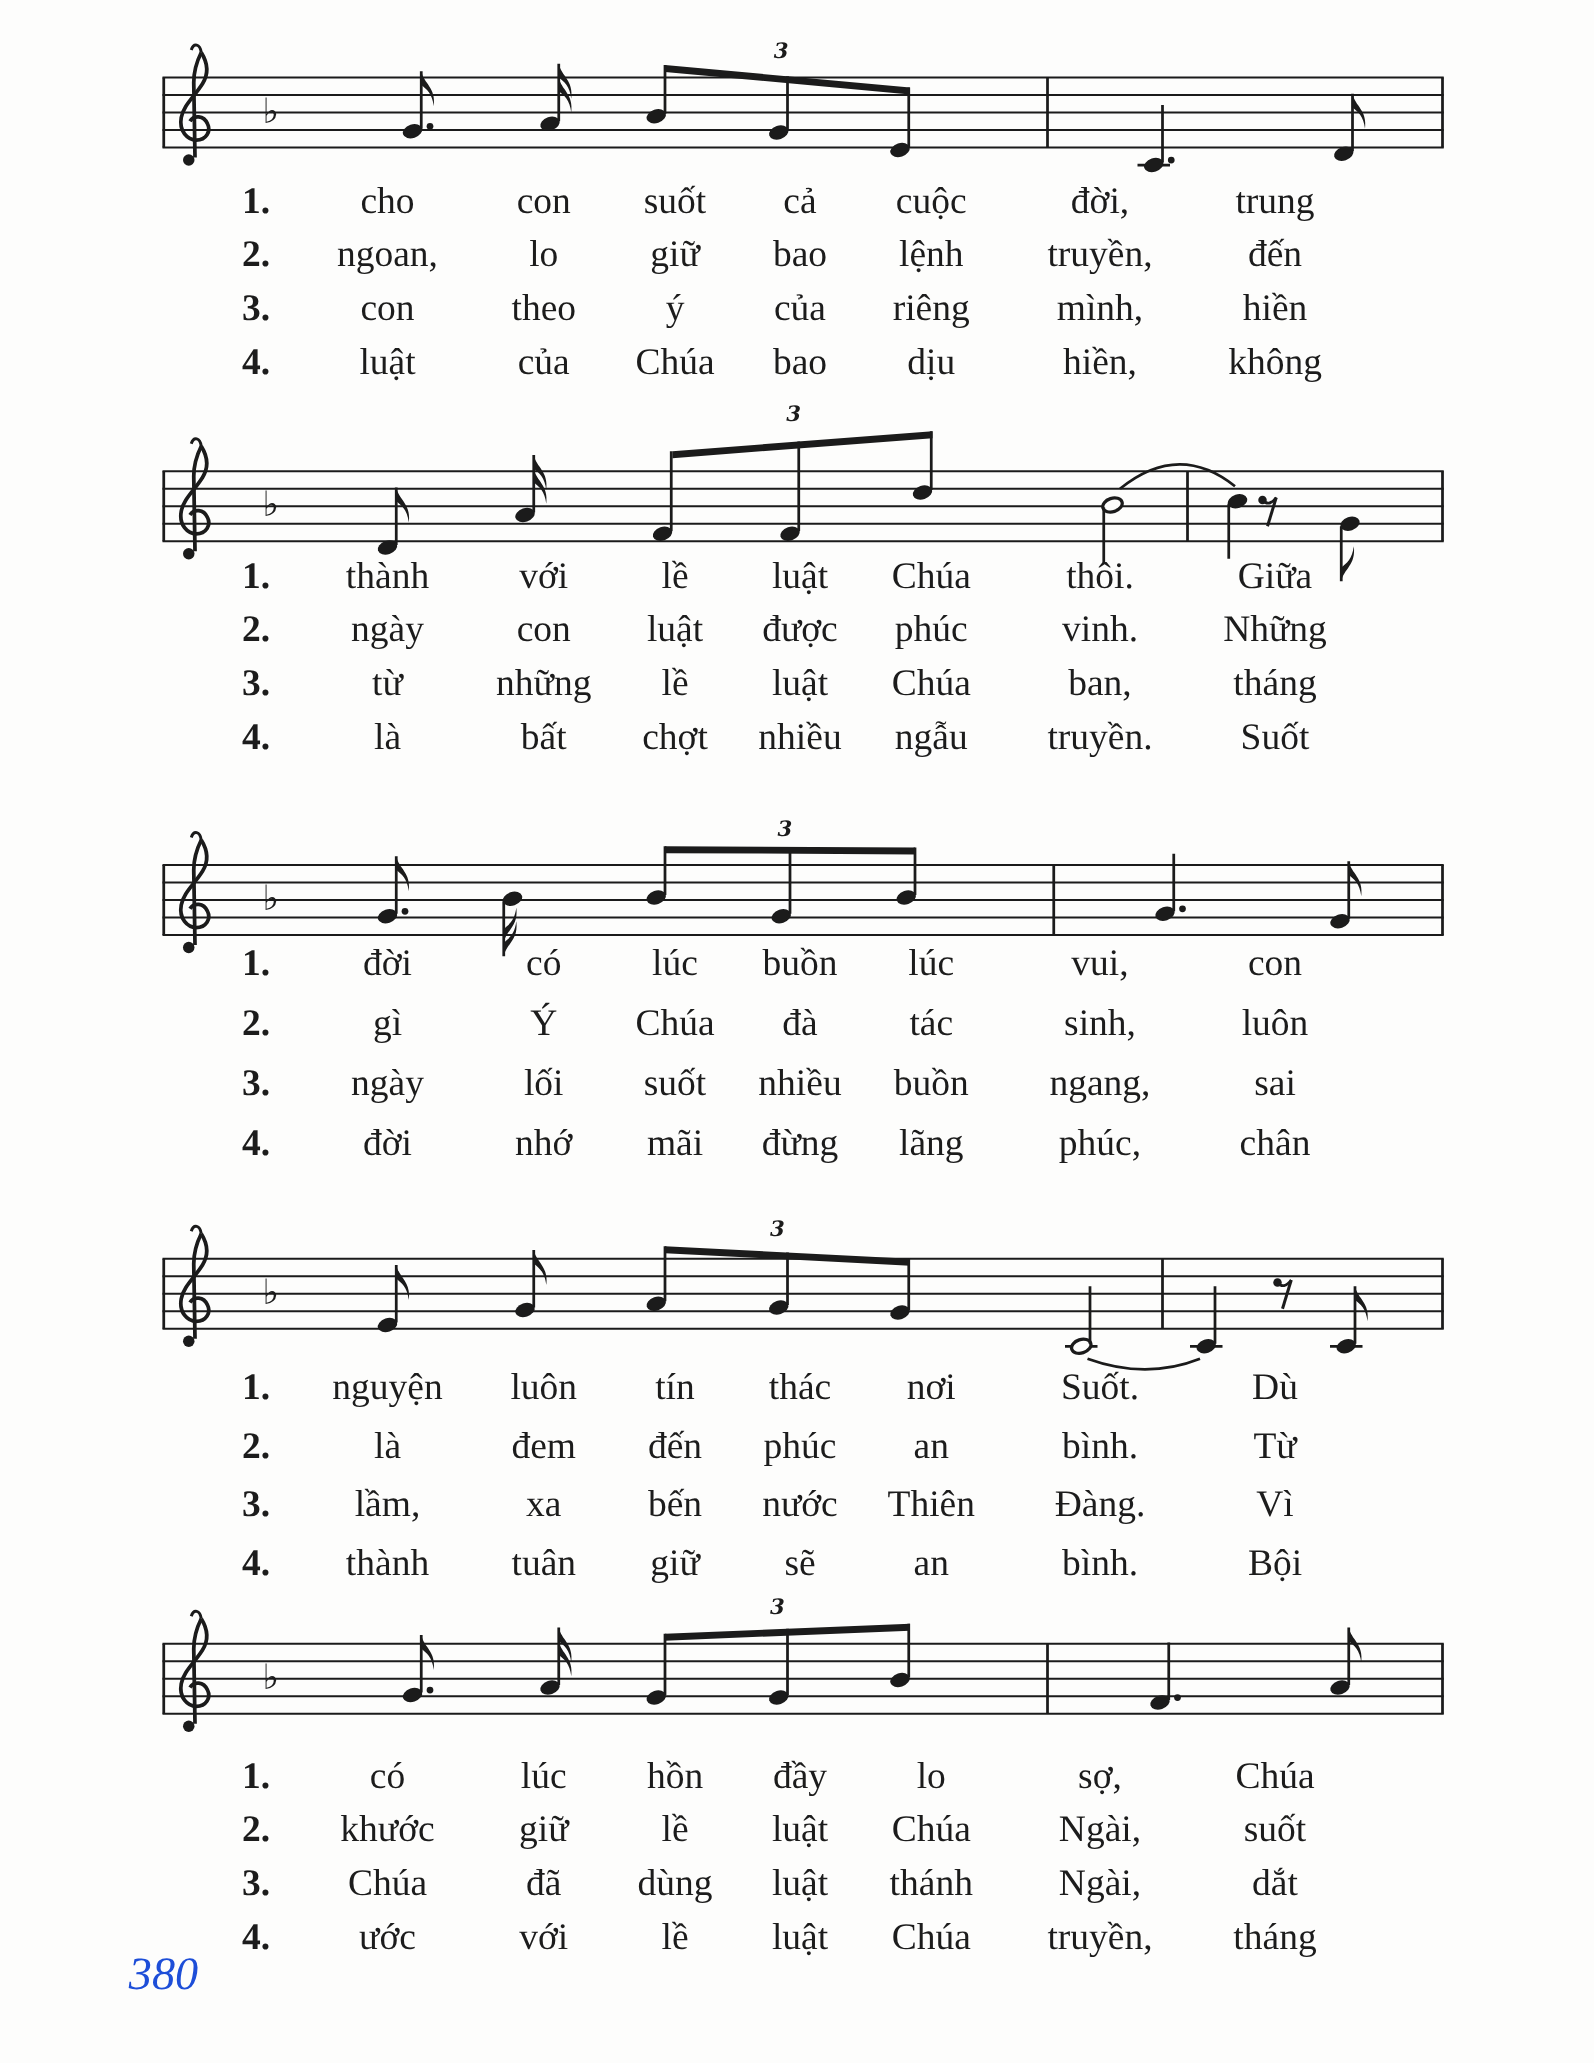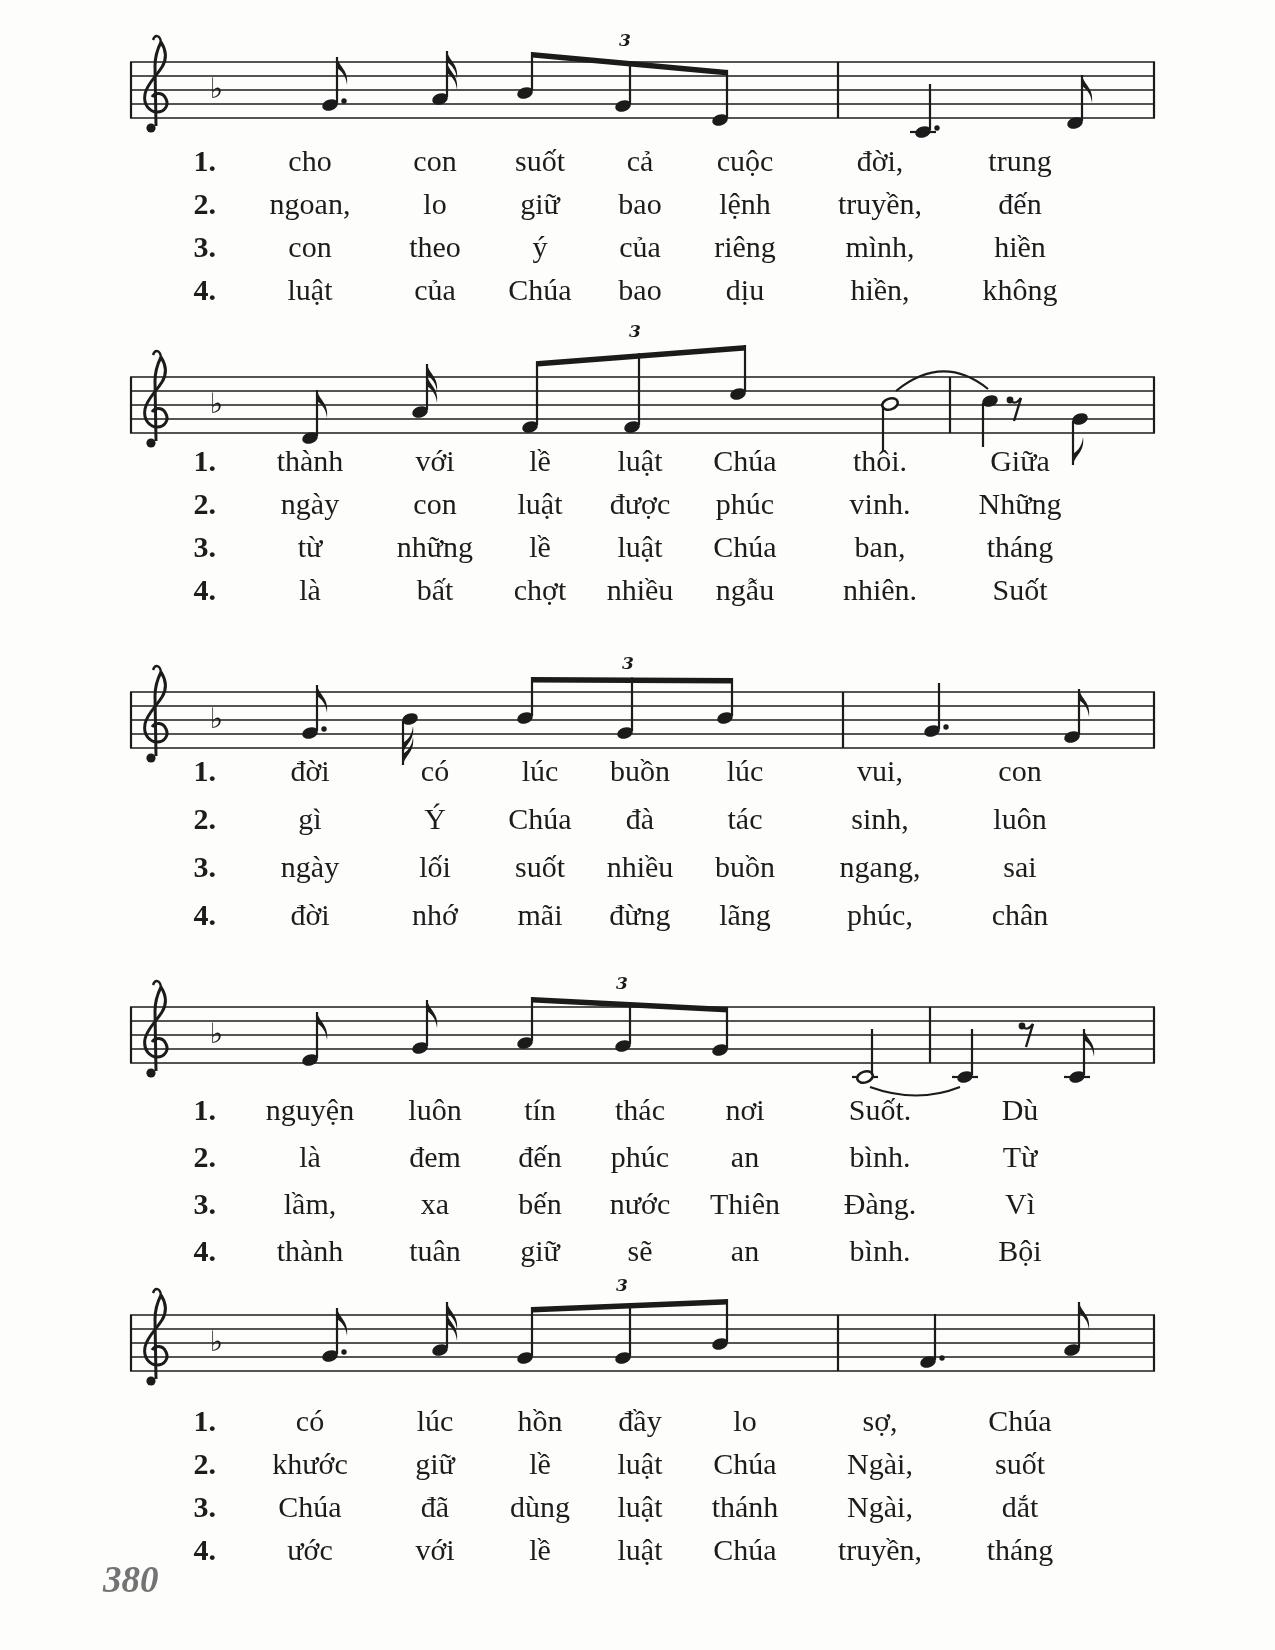--- a/index.html
+++ b/index.html
@@ -15,21 +15,21 @@
   .sysvg{position:absolute;left:120px;width:1045px;height:175px;}
   .vrow{
     position:absolute;left:130px;width:960px;height:40px;
     display:grid;grid-template-columns:110px 140px 110px 100px 100px 110px 160px 120px;
     font-size:30px;line-height:36px;color:#1c1c1c;
   }
   .vrow span{text-align:center;white-space:nowrap;}
   .vnum{text-align:right !important;padding-right:24px;font-weight:bold;}
   #pagenum{
     position:absolute;left:103px;top:1558px;
-    font-size:37px;font-weight:bold;font-style:italic;color:#737373;
+    font-size:37px;font-weight:normal;font-style:italic;color:#1d4ed8;
   }
 </style>
 </head>
 <body>
 
 <div id="page">
   <div id="music-layer">
       <svg class="sysvg" viewBox="0 0 1045 175" style="top: 2px;">
         <line x1="10" y1="60" x2="1035" y2="60" stroke="#1b1b1b" stroke-width="1.6"></line>
         <line x1="10" y1="74" x2="1035" y2="74" stroke="#1b1b1b" stroke-width="1.6"></line>
@@ -385,21 +385,21 @@
         <span>ban,</span>
         <span>tháng</span>
       </div>
       <div class="vrow" style="top: 572px;">
         <span class="vnum">4.</span>
         <span>là</span>
         <span>bất</span>
         <span>chợt</span>
         <span>nhiều</span>
         <span>ngẫu</span>
-        <span>nhiên.</span>
+        <span>truyền.</span>
         <span>Suốt</span>
       </div>
       <div class="vrow" style="top: 753px;">
         <span class="vnum">1.</span>
         <span>đời</span>
         <span>có</span>
         <span>lúc</span>
         <span>buồn</span>
         <span>lúc</span>
         <span>vui,</span>

